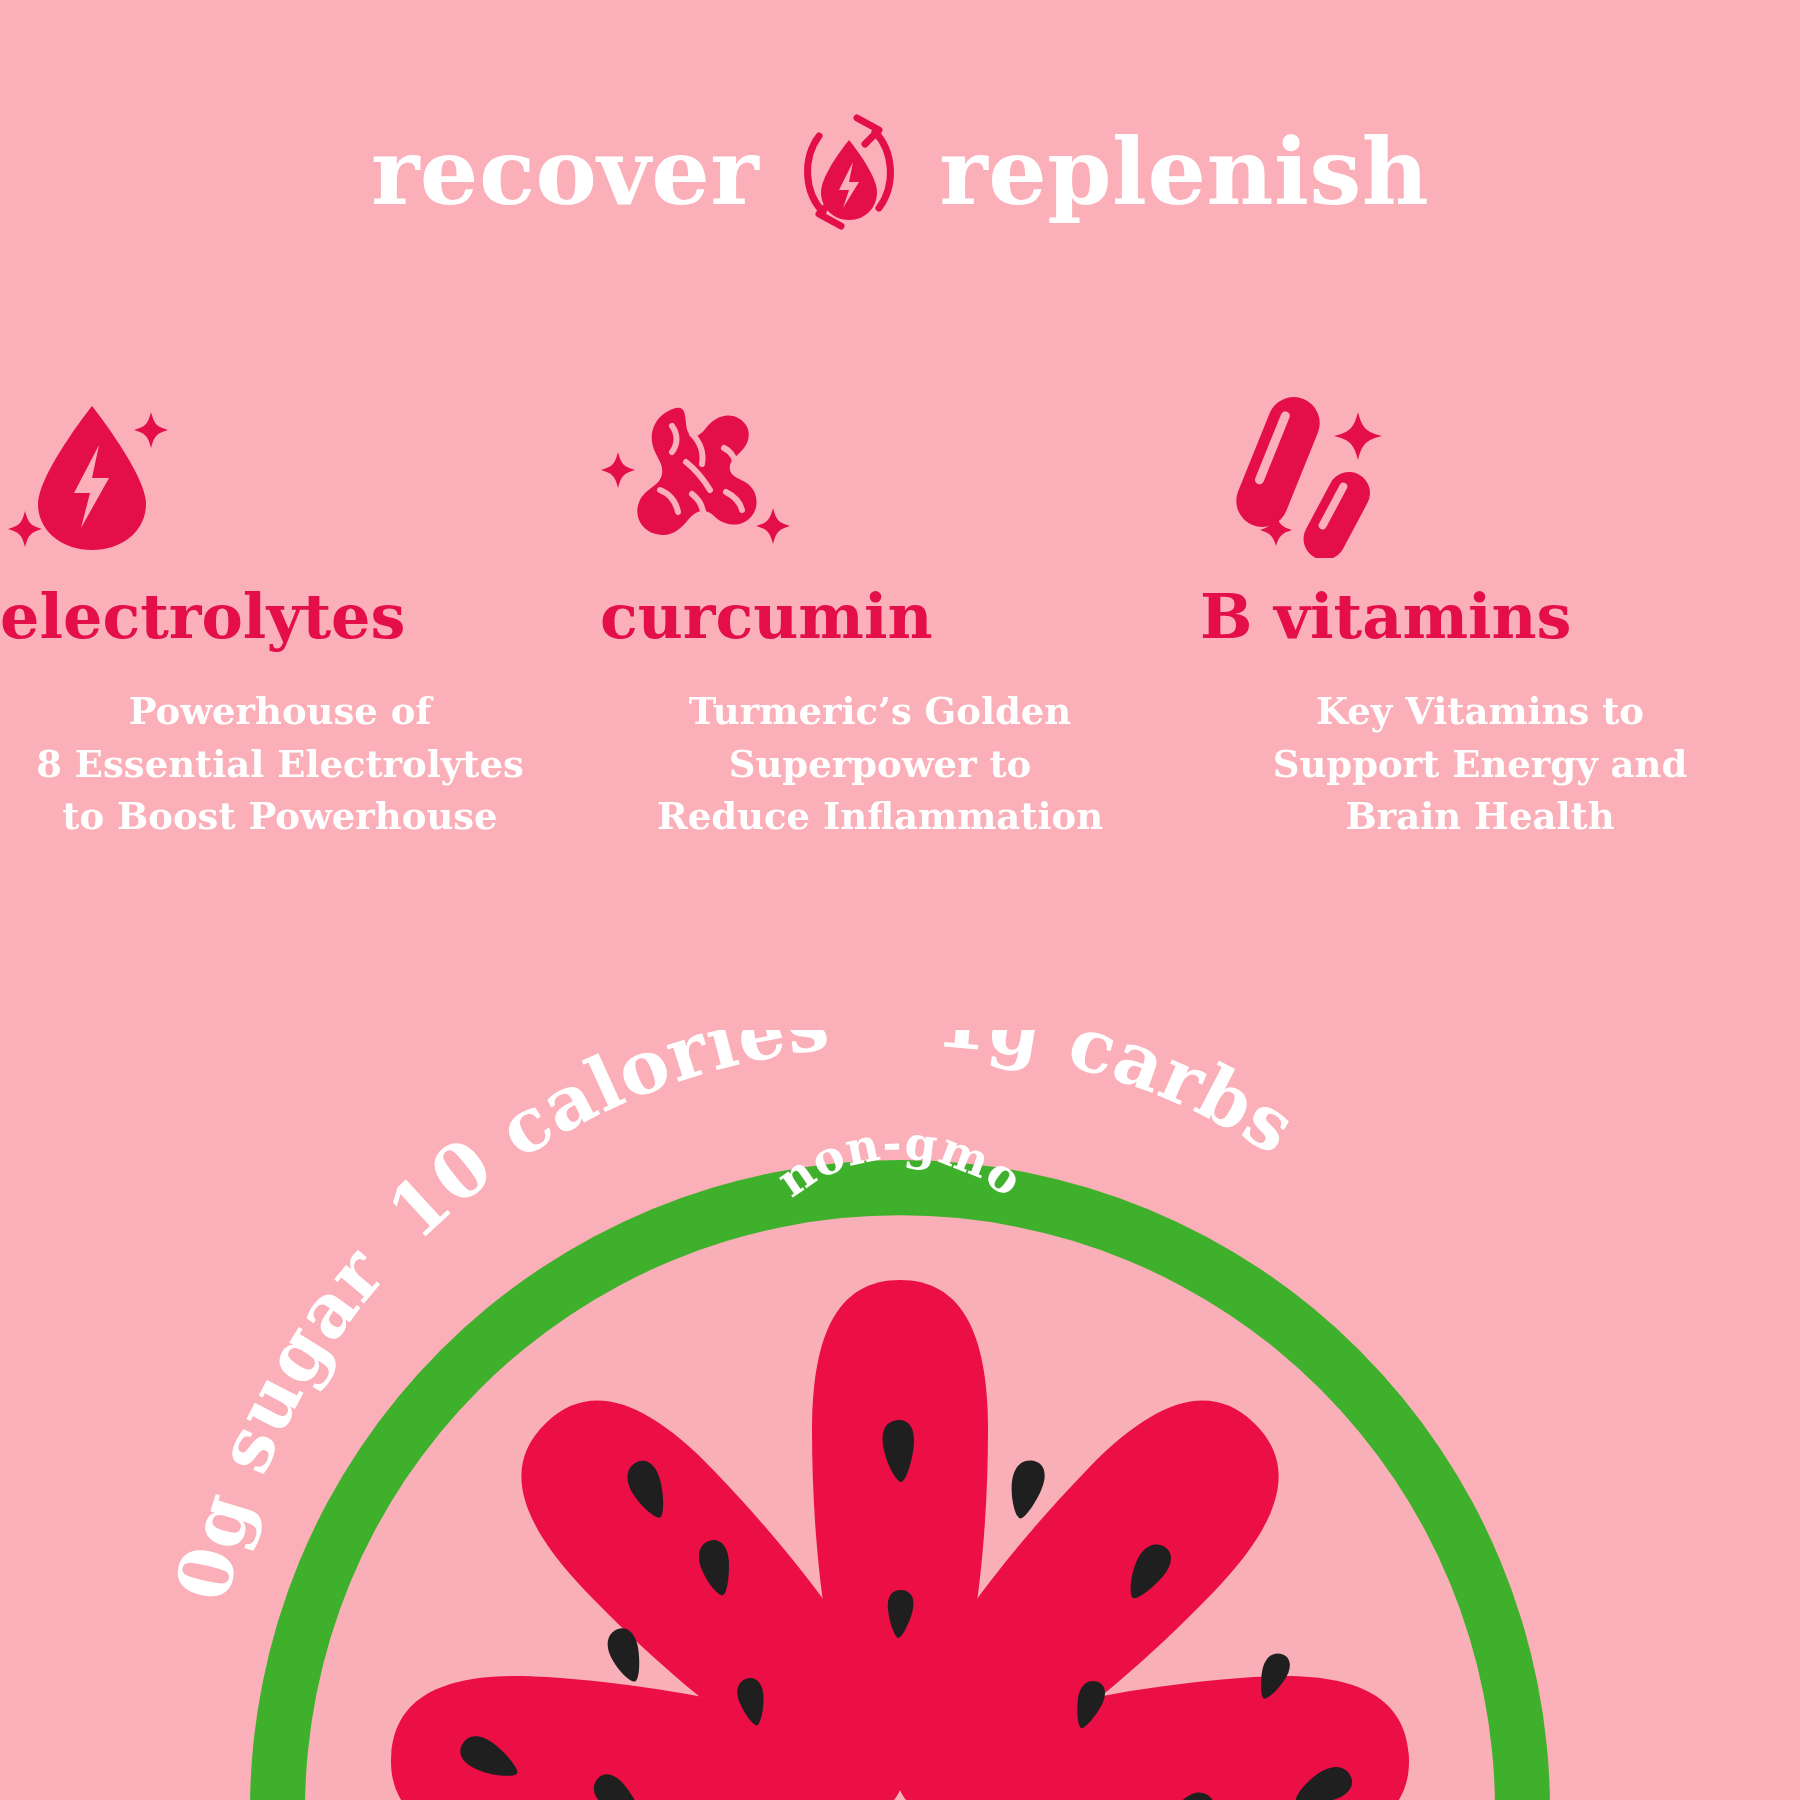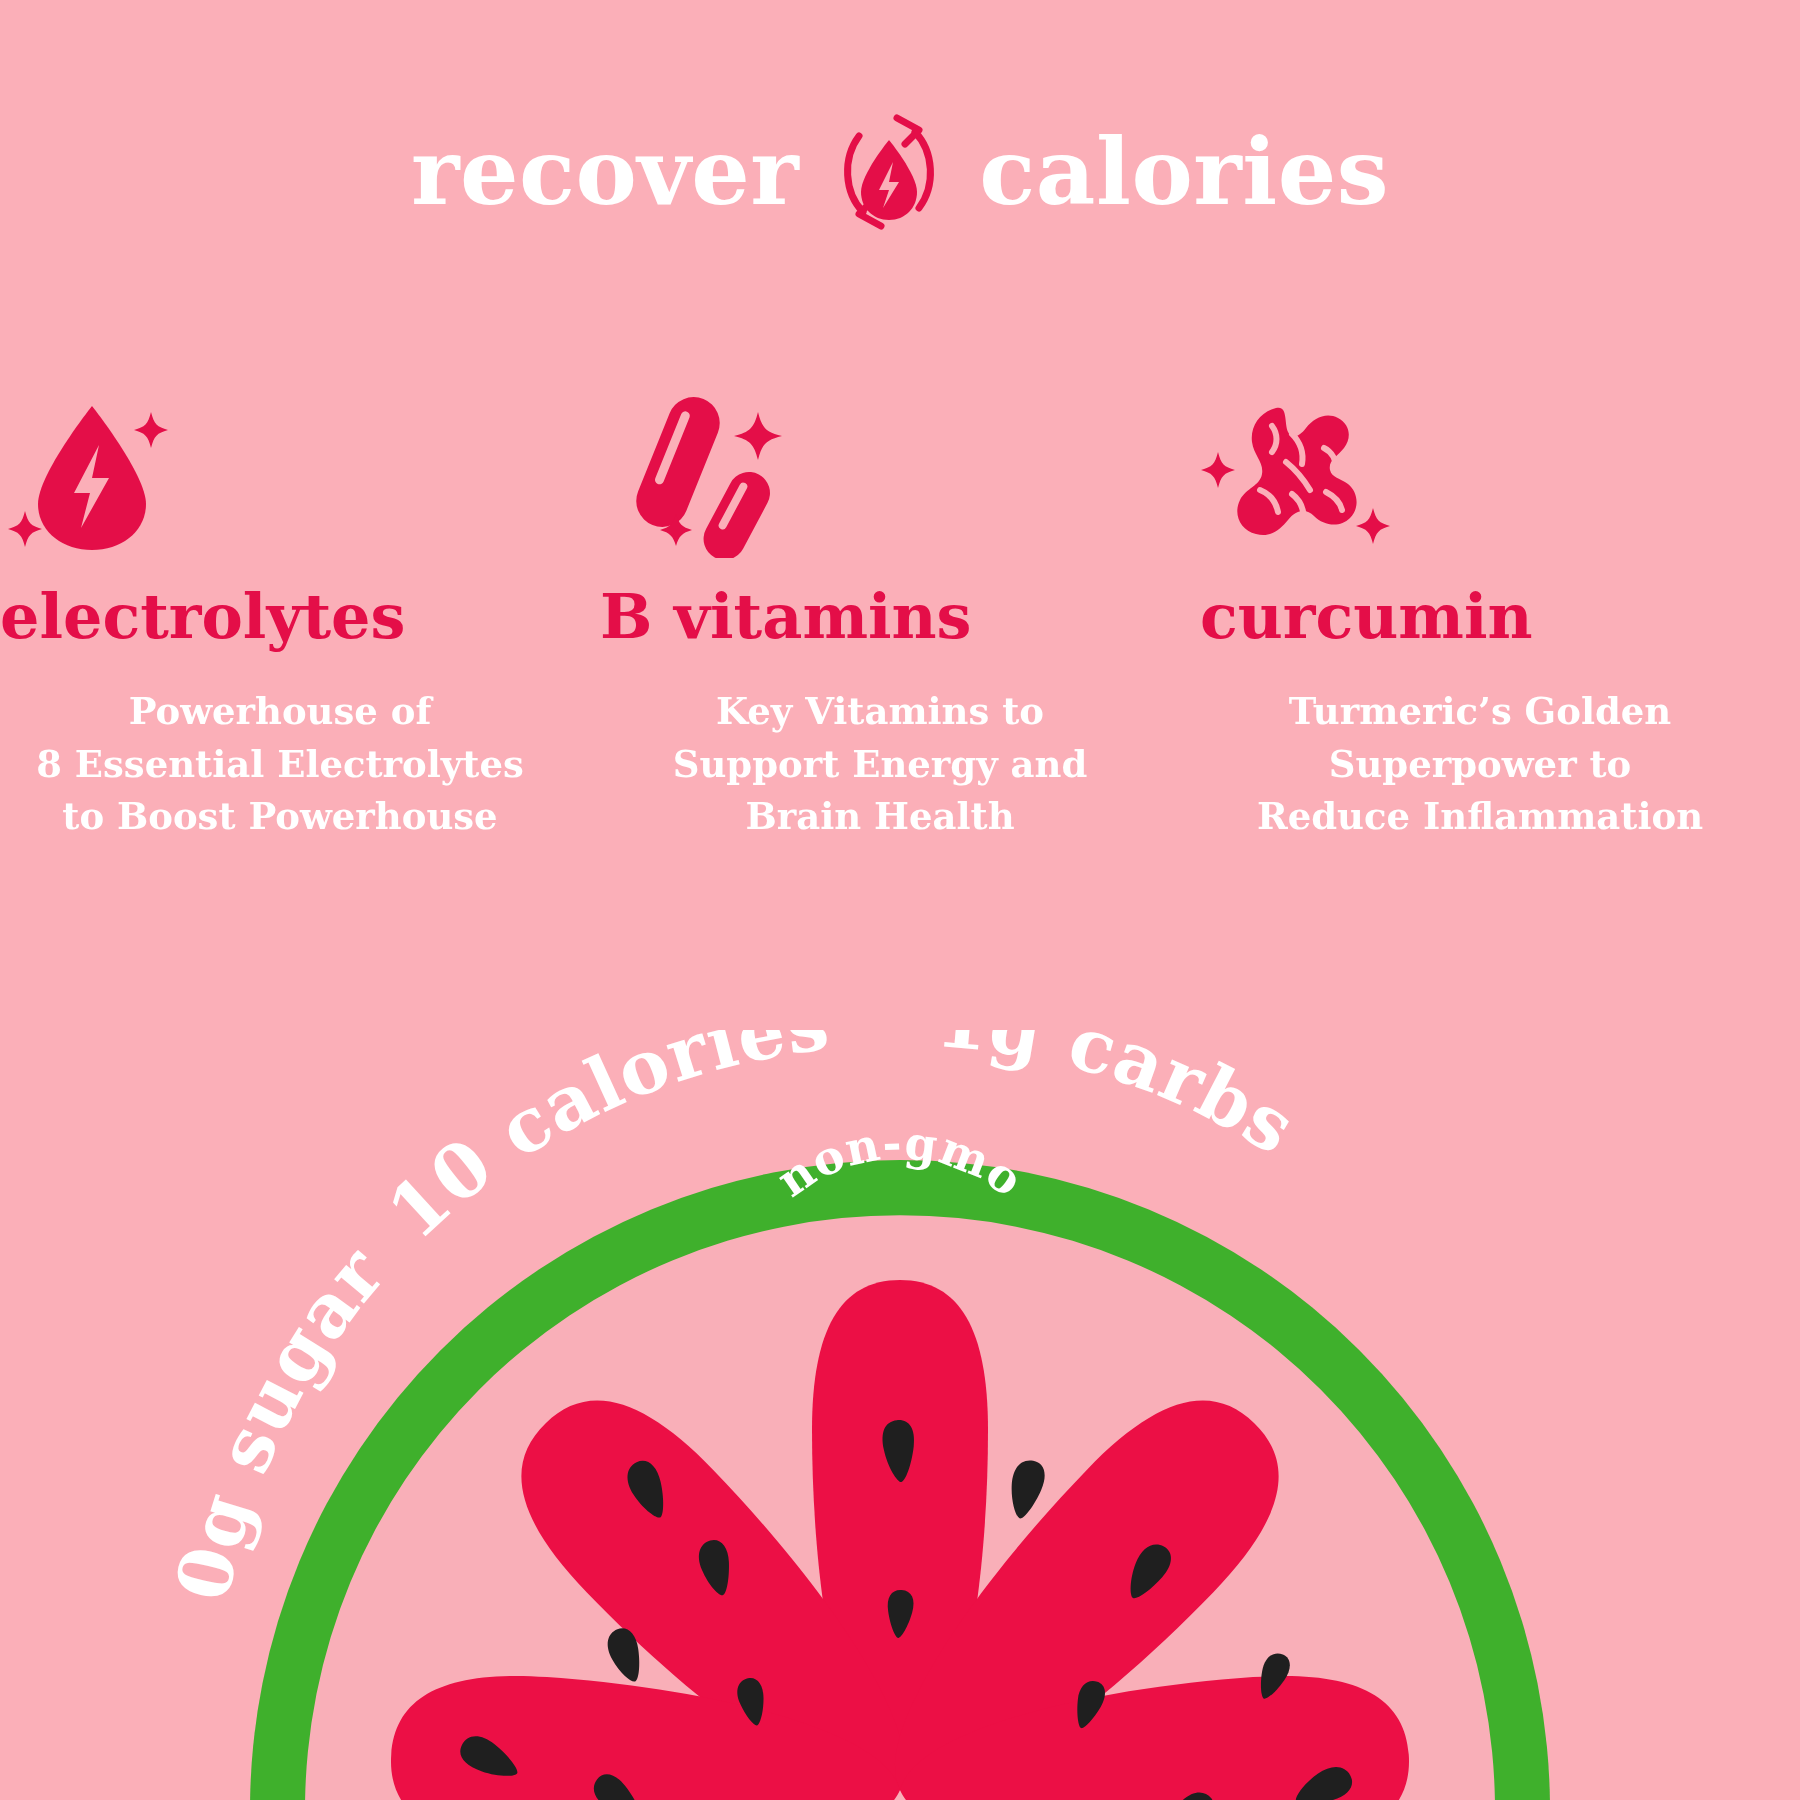--- a/index.html
+++ b/index.html
@@ -93,62 +93,39 @@
 
         <path d="M70 12 L92 24 L78 38" fill="none" stroke="#E40E48" stroke-width="7" stroke-linecap="round" stroke-linejoin="round"></path>
         <path d="M54 120 L32 108 L46 94" fill="none" stroke="#E40E48" stroke-width="7" stroke-linecap="round" stroke-linejoin="round"></path>
 
         <path d="M62 34 C62 34 34 68 34 86 C34 102 46 114 62 114 C78 114 90 102 90 86 C90 68 62 34 62 34 Z" fill="#E40E48"></path>
 
         <path d="M66 56 L52 84 L62 84 L56 102 L72 76 L62 76 Z" fill="#FBAFB8"></path>
       </svg>
     </span>
 
-    <div class="header-word">calories</div>
+    <div class="header-word">replenish</div>
   </div>
 
   <div class="benefits">
 
     <div class="benefit">
       <div class="benefit-icon">
         <svg width="180" height="168" viewBox="0 0 180 168" aria-hidden="true">
           <path d="M92 16 C92 16 38 84 38 114 C38 141 62 160 92 160 C122 160 146 141 146 114 C146 84 92 16 92 16 Z" fill="#E40E48"></path>
           <path d="M99 55 L74 103 L90 103 L81 138 L109 88 L92 88 Z" fill="#FBAFB8"></path>
           <path d="M151 22 C154 34 157 37 168 40 C157 43 154 46 151 58 C148 46 145 43 134 40 C145 37 148 34 151 22 Z" fill="#E40E48"></path>
           <path d="M25 121 C28 133 31 136 42 139 C31 142 28 145 25 157 C22 145 19 142 8 139 C19 136 22 133 25 121 Z" fill="#E40E48"></path>
         </svg>
       </div>
       <div class="benefit-title">electrolytes</div>
       <div class="benefit-desc">
         <span>Powerhouse of</span>
         <span>8 Essential Electrolytes</span>
         <span>to Boost Powerhouse</span>
-      </div>
-    </div>
-
-    <div class="benefit">
-      <div class="benefit-icon">
-        <svg width="196" height="168" viewBox="0 0 196 168" aria-hidden="true">
-          <g transform="rotate(22 78 72)">
-            <rect x="52" y="4" width="52" height="136" rx="26" fill="#E40E48"></rect>
-            <rect x="63" y="22" width="9" height="78" rx="4.5" fill="#FBAFB8"></rect>
-          </g>
-          <g transform="rotate(28 140 122)">
-            <rect x="118" y="80" width="42" height="94" rx="21" fill="#E40E48"></rect>
-            <rect x="127" y="94" width="8" height="52" rx="4" fill="#FBAFB8"></rect>
-          </g>
-          <path d="M158 22 C162 38 166 42 182 46 C166 50 162 54 158 70 C154 54 150 50 134 46 C150 42 154 38 158 22 Z" fill="#E40E48"></path>
-          <path d="M76 124 C79 134 82 137 92 140 C82 143 79 146 76 156 C73 146 70 143 60 140 C70 137 73 134 76 124 Z" fill="#E40E48"></path>
-        </svg>
-      </div>
-      <div class="benefit-title">B vitamins</div>
-      <div class="benefit-desc">
-        <span>Key Vitamins to</span>
-        <span>Support Energy and</span>
-        <span>Brain Health</span>
       </div>
     </div>
 
     <div class="benefit">
       <div class="benefit-icon">
         <svg width="196" height="168" viewBox="0 0 196 168" aria-hidden="true">
           <g fill="#E40E48">
             <path d="M76 18 C60 22 50 36 52 52 C54 66 64 72 62 84 C60 96 46 98 40 110
                      C33 124 40 140 56 144 C70 148 80 140 88 130 C96 120 106 118 114 126
                      C124 136 140 138 150 128 C160 118 158 102 148 94 C140 88 132 88 130 80
@@ -169,20 +146,43 @@
         </svg>
       </div>
       <div class="benefit-title">curcumin</div>
       <div class="benefit-desc">
         <span>Turmeric’s Golden</span>
         <span>Superpower to</span>
         <span>Reduce Inflammation</span>
       </div>
     </div>
 
+    <div class="benefit">
+      <div class="benefit-icon">
+        <svg width="196" height="168" viewBox="0 0 196 168" aria-hidden="true">
+          <g transform="rotate(22 78 72)">
+            <rect x="52" y="4" width="52" height="136" rx="26" fill="#E40E48"></rect>
+            <rect x="63" y="22" width="9" height="78" rx="4.5" fill="#FBAFB8"></rect>
+          </g>
+          <g transform="rotate(28 140 122)">
+            <rect x="118" y="80" width="42" height="94" rx="21" fill="#E40E48"></rect>
+            <rect x="127" y="94" width="8" height="52" rx="4" fill="#FBAFB8"></rect>
+          </g>
+          <path d="M158 22 C162 38 166 42 182 46 C166 50 162 54 158 70 C154 54 150 50 134 46 C150 42 154 38 158 22 Z" fill="#E40E48"></path>
+          <path d="M76 124 C79 134 82 137 92 140 C82 143 79 146 76 156 C73 146 70 143 60 140 C70 137 73 134 76 124 Z" fill="#E40E48"></path>
+        </svg>
+      </div>
+      <div class="benefit-title">B vitamins</div>
+      <div class="benefit-desc">
+        <span>Key Vitamins to</span>
+        <span>Support Energy and</span>
+        <span>Brain Health</span>
+      </div>
+    </div>
+
   </div>
 
   <div class="melon-wrap">
     <svg width="1800" height="780" viewBox="0 0 1800 780" aria-hidden="true">
       <defs>
 
         <path id="arcLabels" d="M 215 700 A 685 685 0 0 1 1585 700" fill="none"></path>
 
         <path id="arcBadge" d="M 776 185 A 165 165 0 0 1 1024 185" fill="none"></path>
       </defs>

